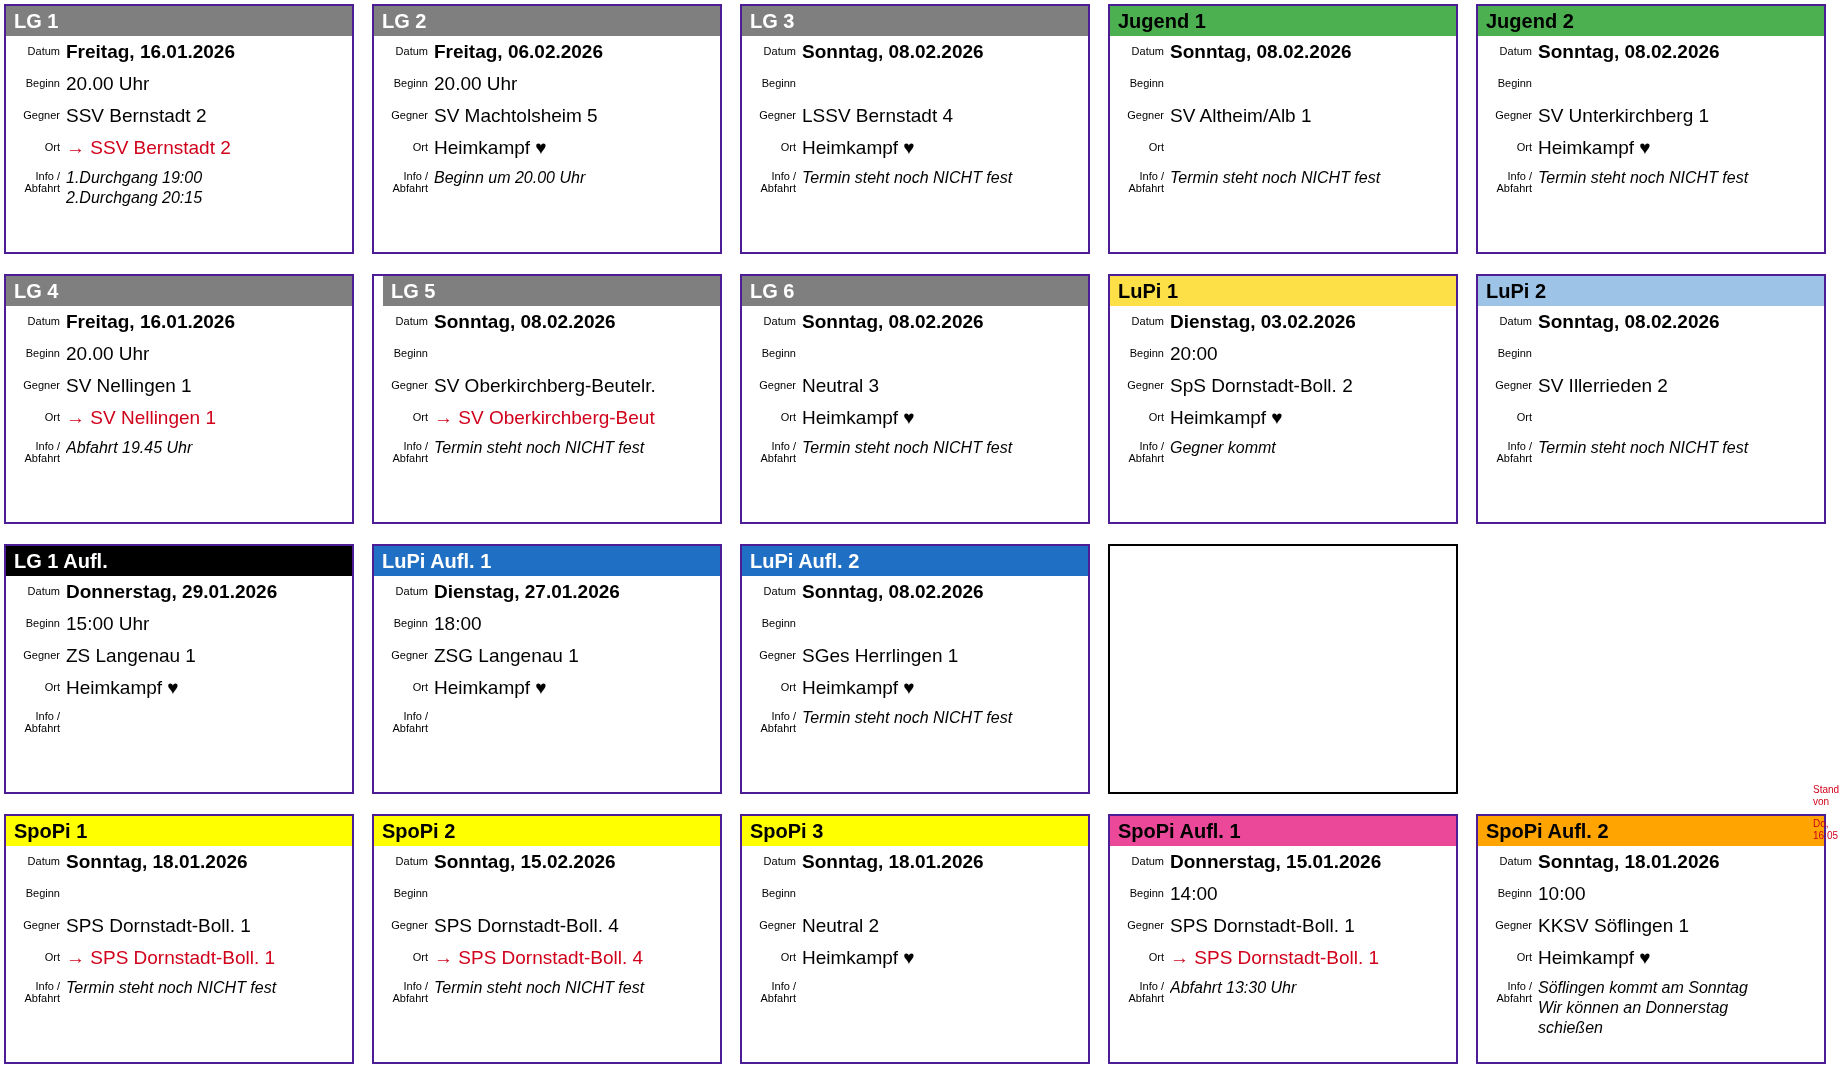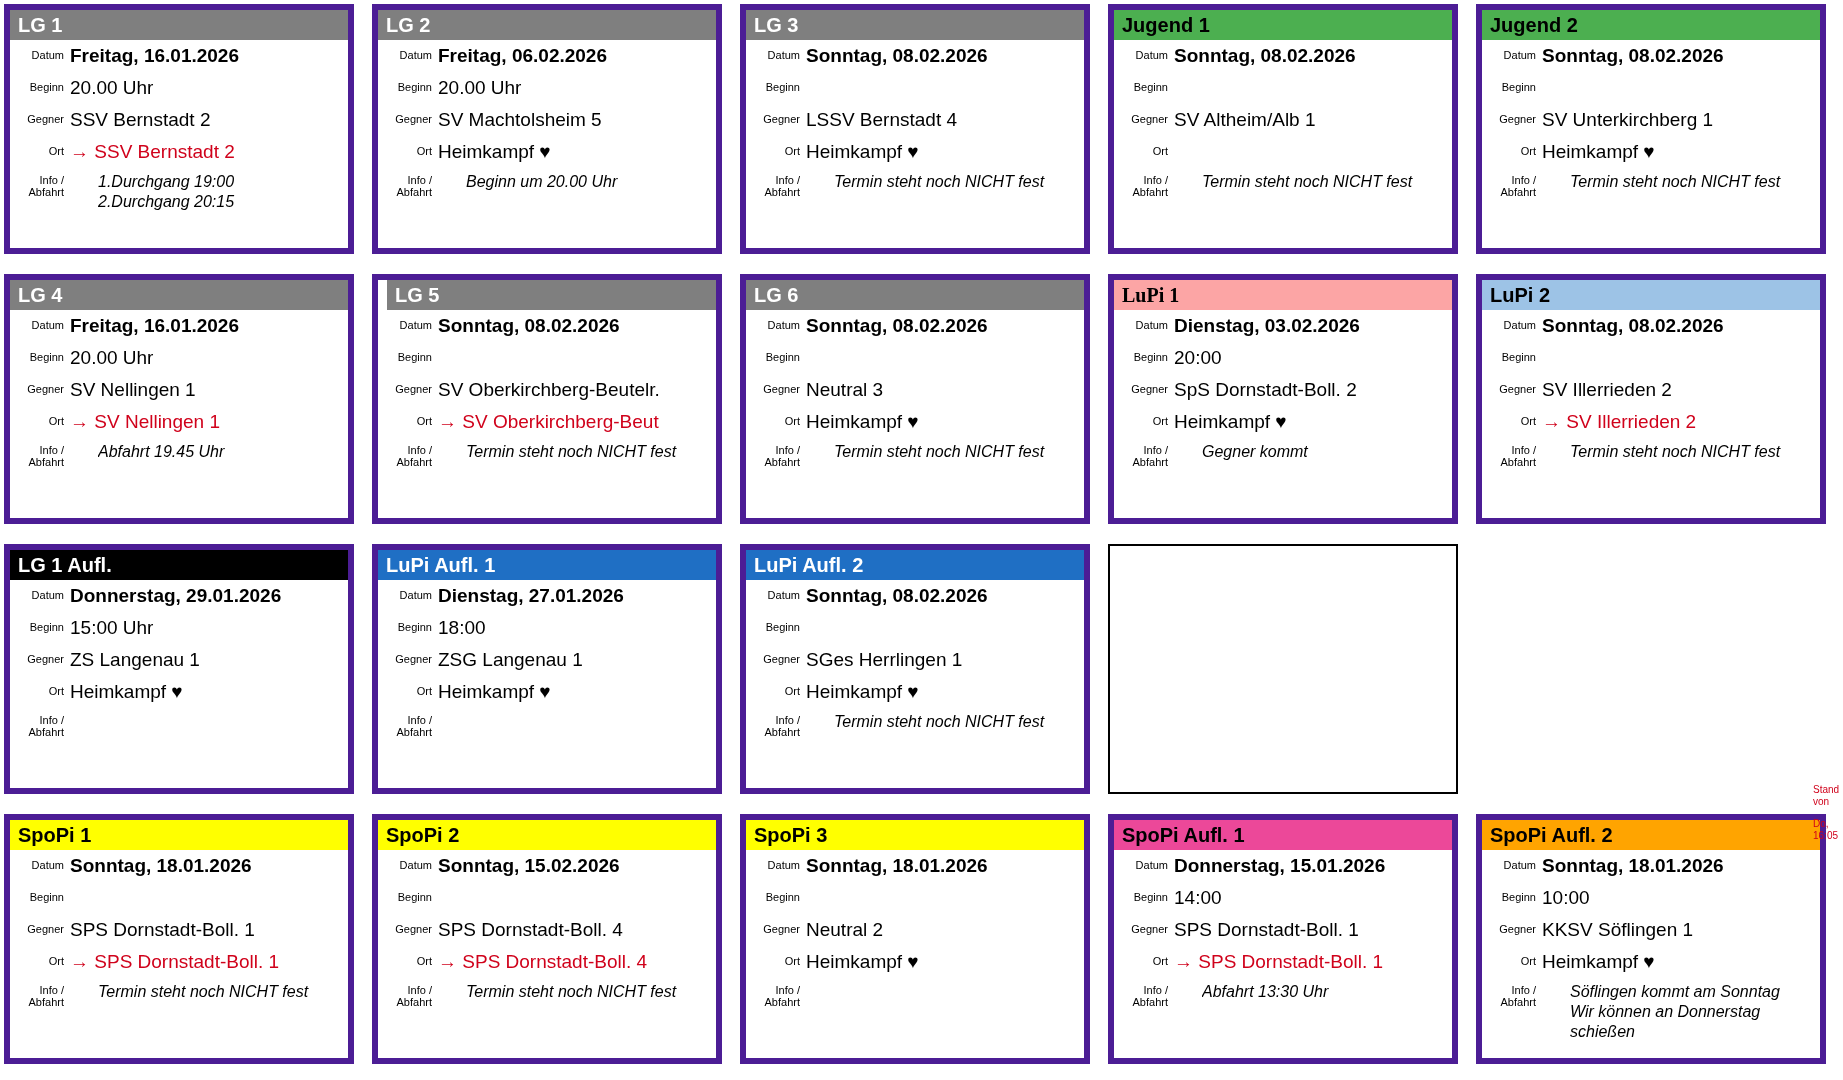--- a/index.html
+++ b/index.html
@@ -15,21 +15,21 @@
     grid-template-rows:repeat(4, 270px);
     width:1843px;
   }
   .cell{
     position:relative;
     box-sizing:border-box;
     padding:4px 4px 0 4px;
   }
   .card{
     box-sizing:border-box;
-    border:6px solid #4c1d95;
+    border:2px solid #4c1d95;
     width:350px;
     height:250px;
     background:#fff;
     display:flex;
     flex-direction:column;
   }
   .card.empty{border:2px solid #000;}
   .title{
     height:30px;
     line-height:30px;
@@ -60,21 +60,21 @@
   .row .val{
     flex:1;
     font-size:19px;
     line-height:26px;
     padding-top:3px;
     white-space:nowrap;
     overflow:hidden;
   }
   .row.datum .val{font-weight:bold;}
   .row.ort .val.away{color:#d0021b;}
-  .row.info{min-height:60px;gap:28px;}
+  .row.info{min-height:60px;}
   .row.info .lbl{padding-top:6px;line-height:12px;}
   .row.info .val{
     font-style:italic;
     font-size:16px;
     line-height:20px;
     white-space:normal;
     padding-top:4px;
   }
   .arrow{font-weight:bold;}
   .stand{
@@ -303,21 +303,21 @@
           </div>
           <div class="row info">
             <div class="lbl">Info /<br>Abfahrt</div>
             <div class="val">Termin steht noch NICHT fest</div>
           </div>
         </div>
       </div>
     </div>
     <div class="cell">
       <div class="card">
-        <div class="title" style="background: #fca5a5; font-family: Liberation Serif, serif;">LuPi 1</div>
+        <div class="title" style="background: #fde047;">LuPi 1</div>
         <div class="rows">
           <div class="row datum">
             <div class="lbl">Datum</div>
             <div class="val">Dienstag, 03.02.2026</div>
           </div>
           <div class="row beginn">
             <div class="lbl">Beginn</div>
             <div class="val">20:00</div>
           </div>
           <div class="row gegner">
@@ -346,21 +346,20 @@
           <div class="row beginn">
             <div class="lbl">Beginn</div>
             <div class="val"></div>
           </div>
           <div class="row gegner">
             <div class="lbl">Gegner</div>
             <div class="val">SV Illerrieden 2</div>
           </div>
           <div class="row ort">
             <div class="lbl">Ort</div>
-            <div class="val away"><span class="arrow">→ </span>SV Illerrieden 2</div>
           </div>
           <div class="row info">
             <div class="lbl">Info /<br>Abfahrt</div>
             <div class="val">Termin steht noch NICHT fest</div>
           </div>
         </div>
       </div>
     </div>
     <div class="cell">
       <div class="card">

